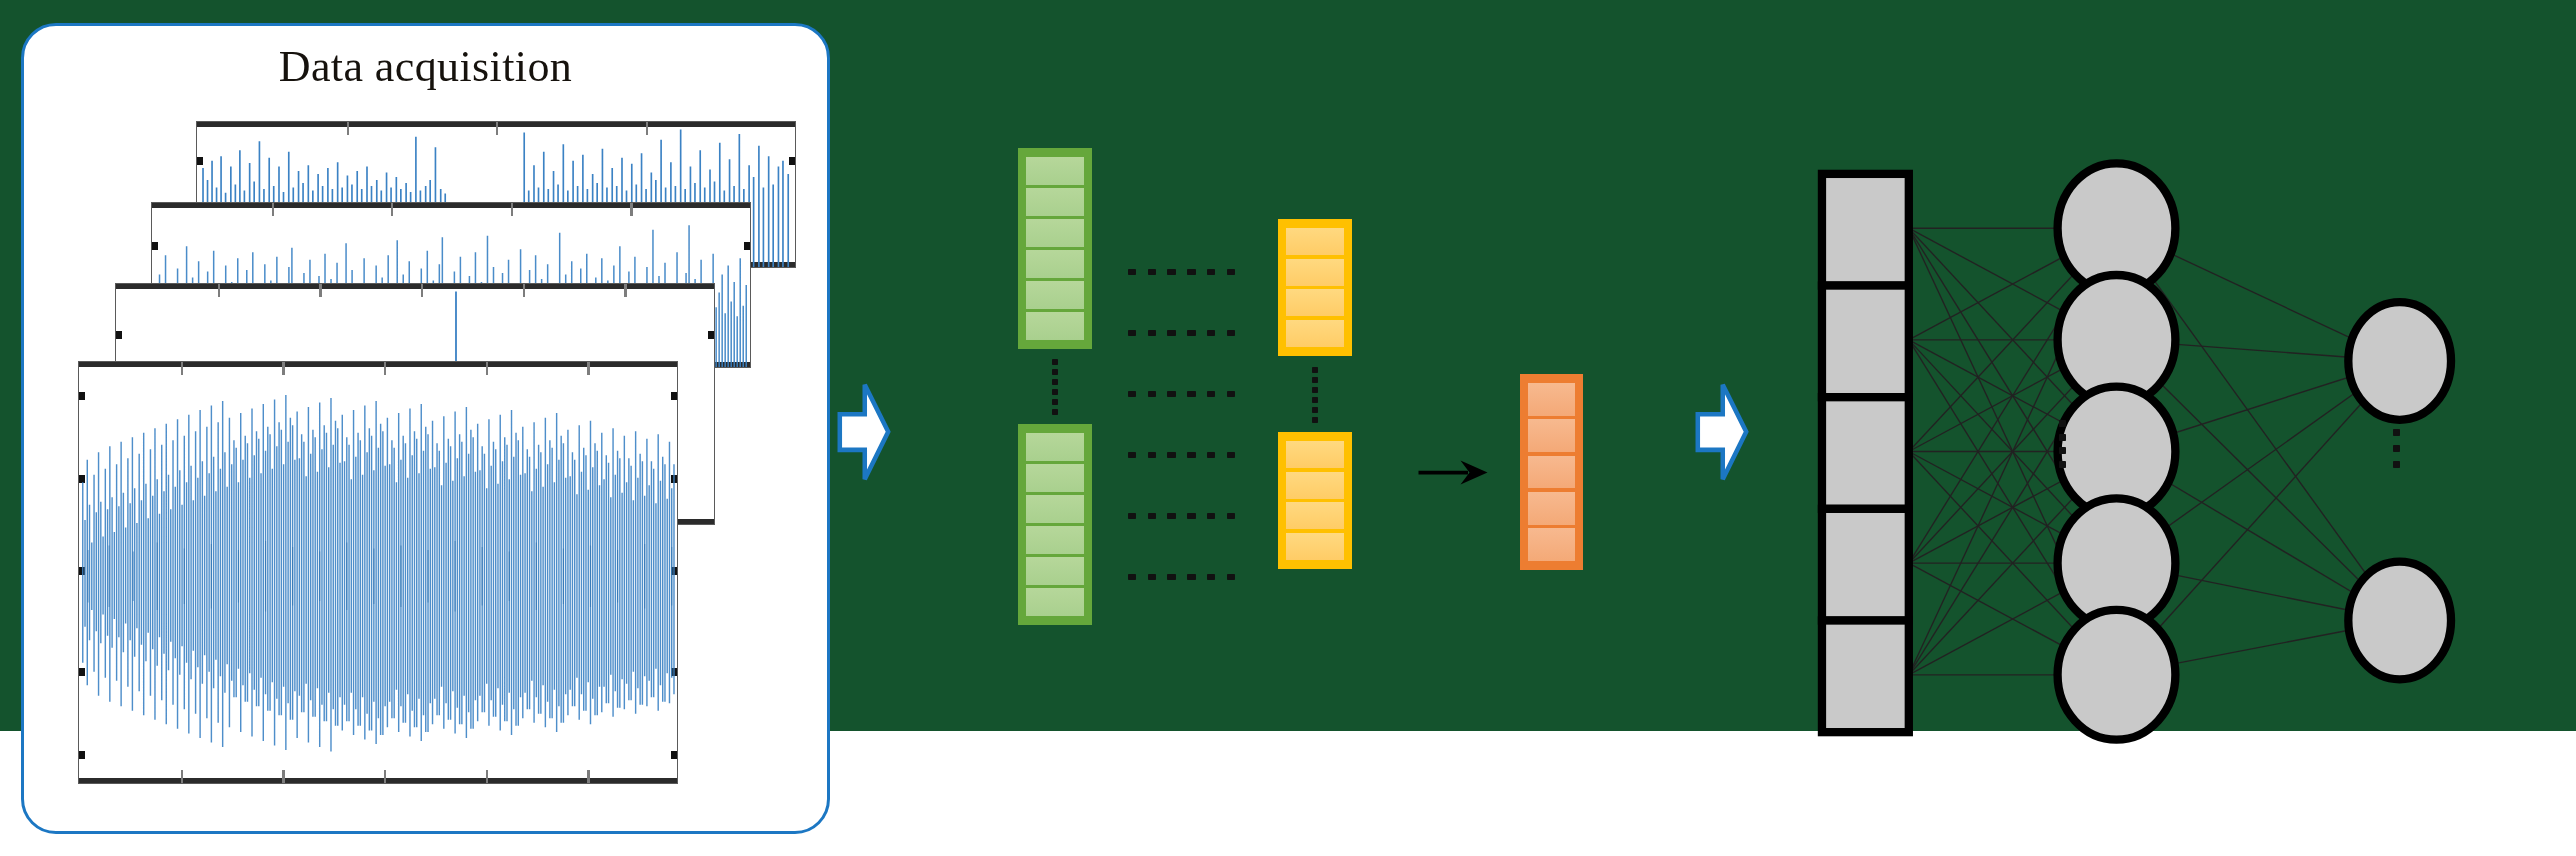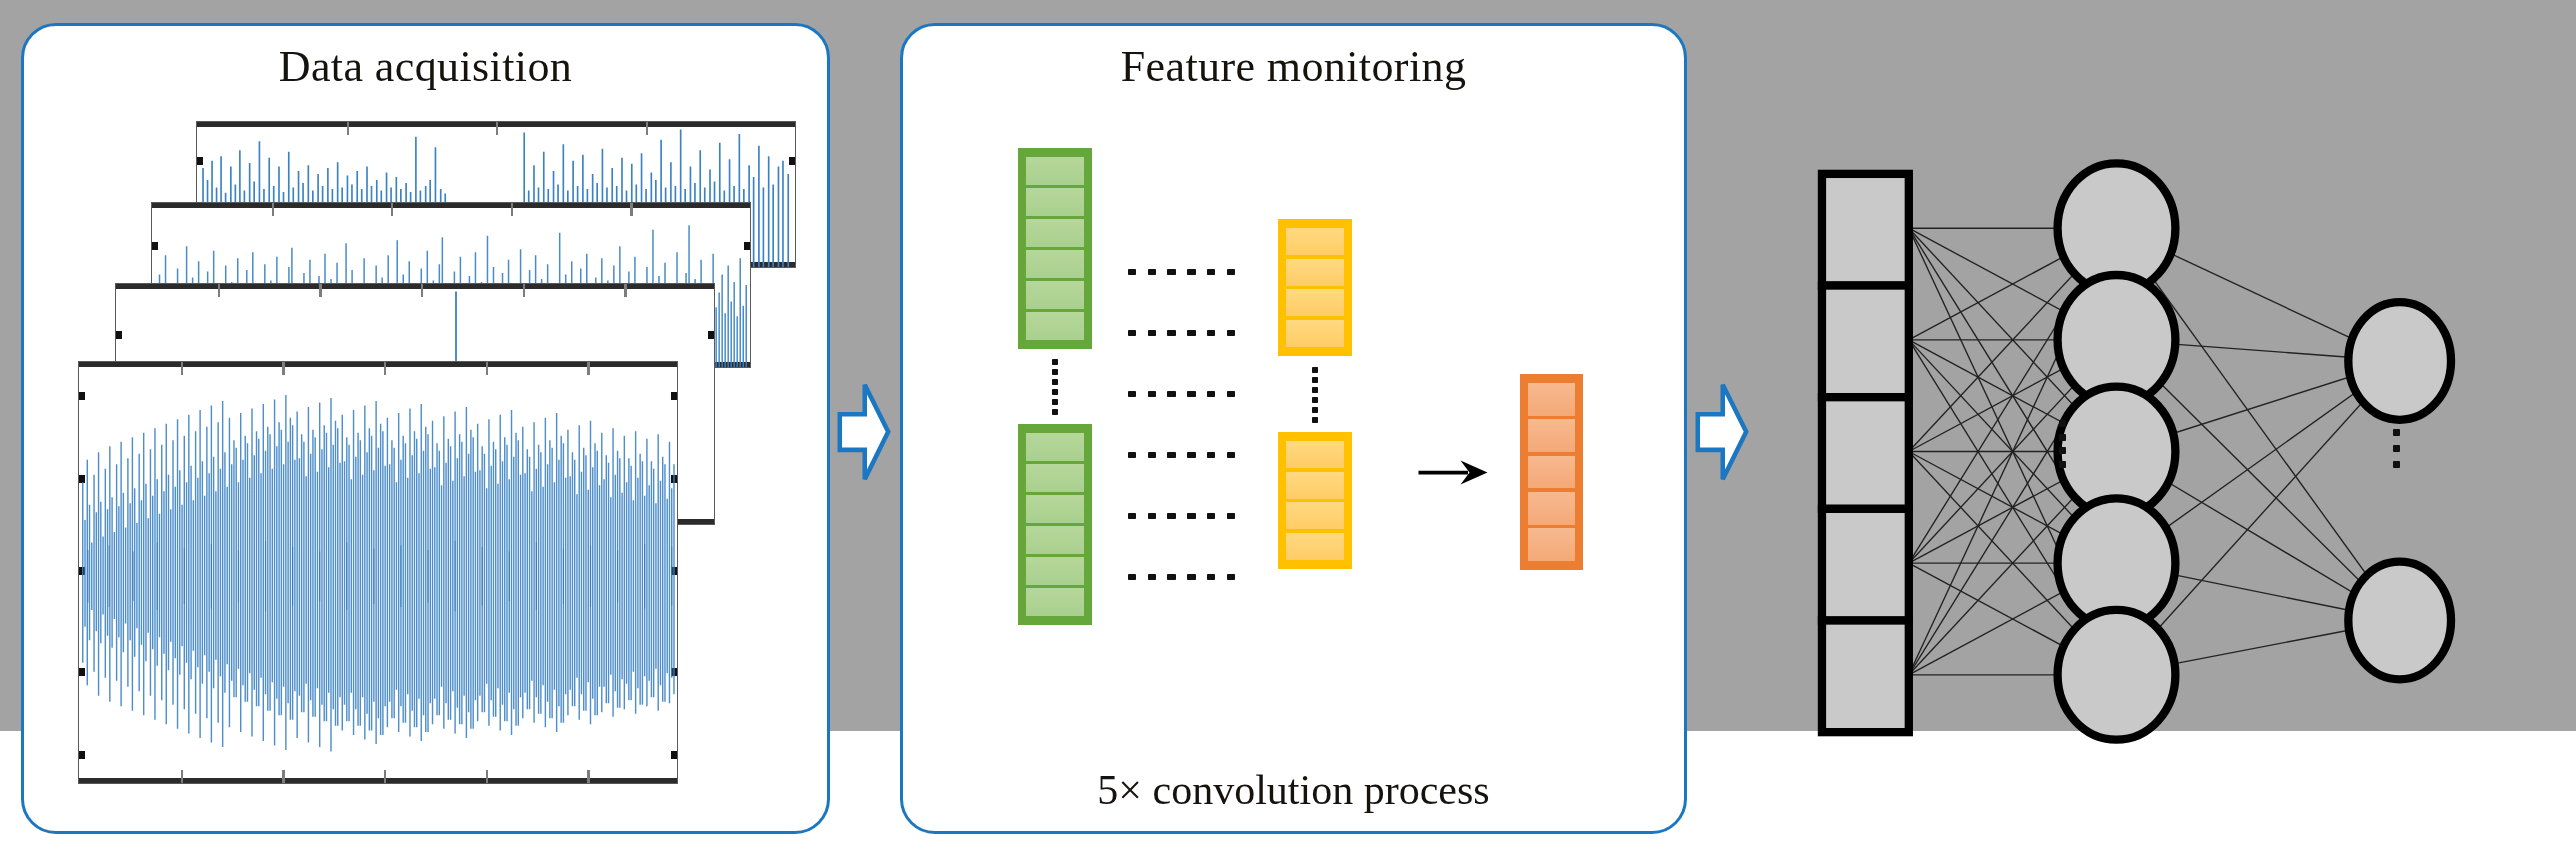--- a/index.html
+++ b/index.html
@@ -1,17 +1,17 @@
 <!DOCTYPE html>
 <html style="font-size:12px"><head>
 <meta charset="utf-8">
 <style>
   html,body{margin:0;padding:0;background:#ffffff;}
   body{width:2576px;height:857px;overflow:hidden;font-family:"Liberation Serif",serif;}
-  #stage{position:relative;width:2576px;height:731px;background:#a3a3a3;}
+  #stage{position:relative;width:2576px;height:731px;background:#14532d;}
 
   .panel{position:absolute;top:22.6px;height:811px;border:3.8px solid #1C77C3;border-radius:35px;background:#fff;box-sizing:border-box;}
   #panel-1{left:21px;width:809px;}
   #panel-2{left:900px;width:787px;}
   #panel-3{left:1754px;width:802px;}
 
   .panel-title{position:absolute;left:0;right:0;top:15px;text-align:center;font-size:44px;color:#16120d;font-family:"Liberation Serif",serif;letter-spacing:0.4px;white-space:nowrap;}
   .panel-caption{position:absolute;left:0;right:0;bottom:16.6px;text-align:center;font-size:42px;color:#16120d;font-family:"Liberation Serif",serif;white-space:nowrap;}
 
   
@@ -266,24 +266,20 @@
       </g>
     </svg>
   </div>
 
   <div class="block-arrow" id="arrow-1">
     <svg viewBox="0 0 74 135" preserveAspectRatio="none">
       <polygon points="5,44 38,44 38,5 69,67 38,130 38,91 5,91" fill="#ffffff" stroke="#1C77C3" stroke-width="6" stroke-linejoin="miter"></polygon>
     </svg>
   </div>
 
-  <div class="panel" id="panel-2">
-    <div class="panel-title">Feature monitoring</div>
-    <div class="panel-caption">5× convolution process</div>
-  </div>
 
   <div class="featcol green-col" id="green-top">
     <div class="cell"></div>
     <div class="cell"></div>
     <div class="cell"></div>
     <div class="cell"></div>
     <div class="cell"></div>
     <div class="cell"></div>
   </div>
   <div class="vdots" id="green-vdots">

